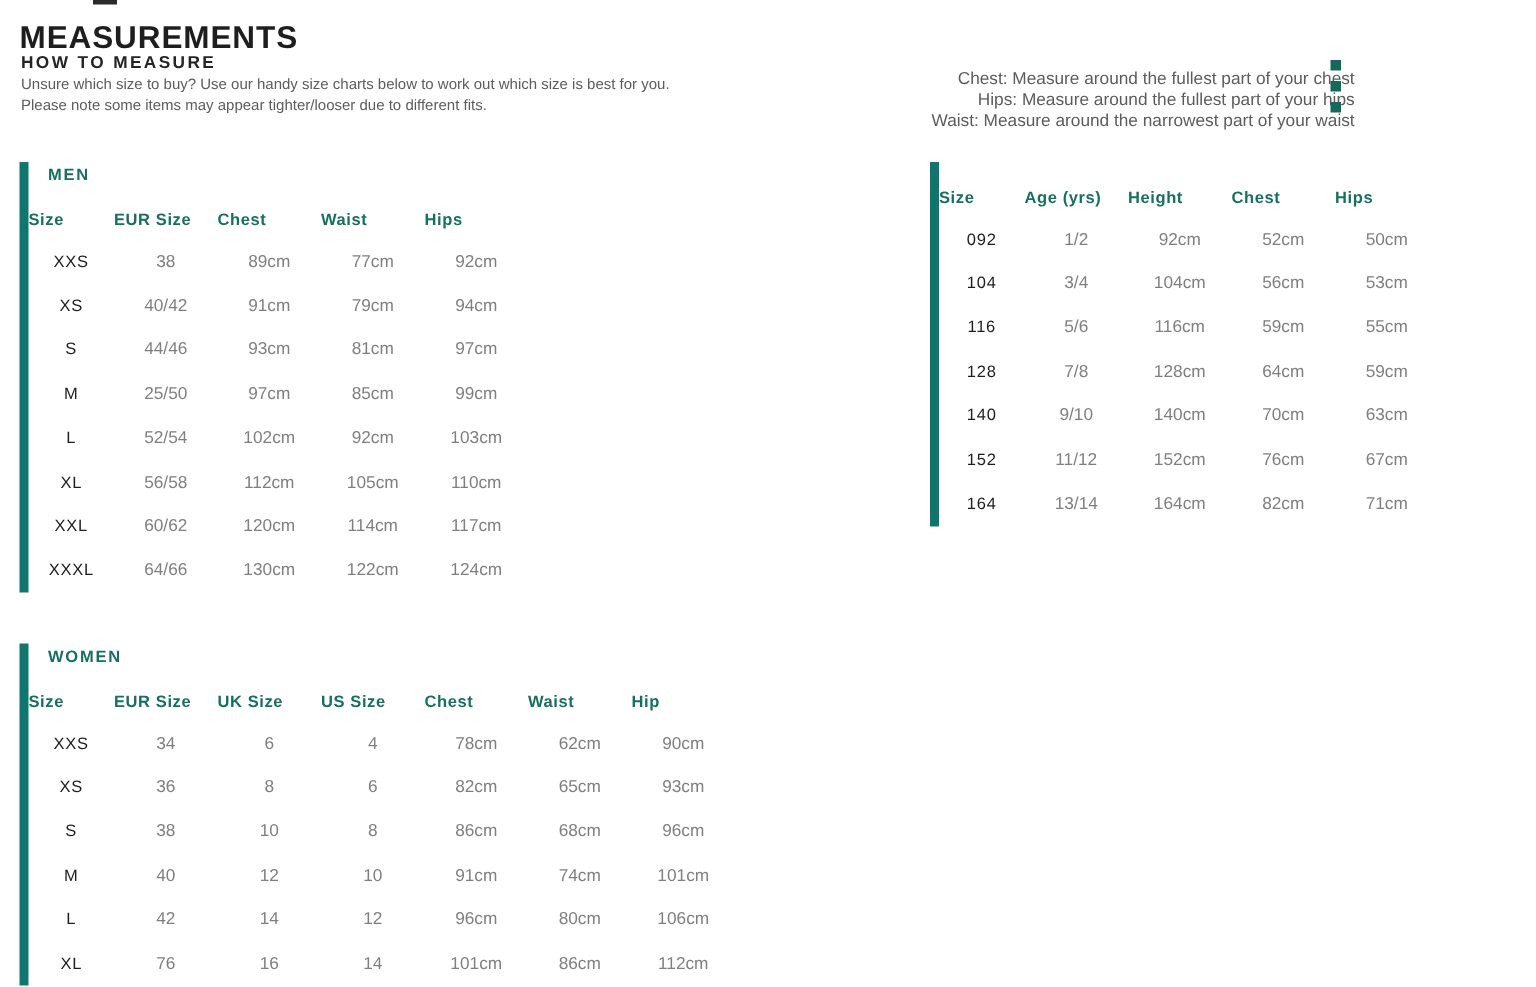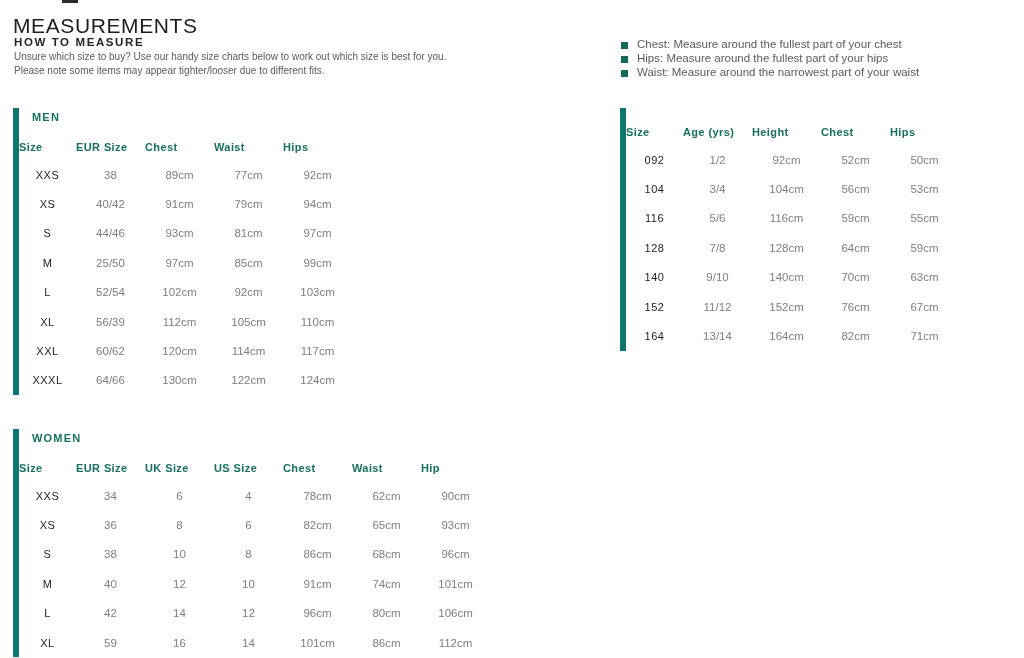--- a/index.html
+++ b/index.html
@@ -7,32 +7,32 @@
     width:1024px; height:658px;
     background:#ffffff;
     font-family:"Liberation Sans", sans-serif;
     position:relative;
     overflow:hidden;
   }
   .frag { position:absolute; left:62px; top:0; width:16px; height:3px; background:#2a2a2a; }
 
   .page-title {
     position:absolute; left:13px; top:0px;
-    font-size:21px; font-weight:normal; letter-spacing:0.6px; color:#1e1e1e;
+    font-size:21px; font-weight:bold; letter-spacing:0.6px; color:#1e1e1e;
   }
   .htm-heading {
     position:absolute; left:14px; top:36px;
     font-size:11.5px; font-weight:bold; letter-spacing:1.6px; color:#242424;
   }
   .intro {
     position:absolute; left:14px; top:50px;
     font-size:10px; line-height:14px; color:#5c5c5c;
   }
   .tips { position:absolute; left:621px; top:37px; }
-  .tip { display:flex; align-items:center; height:14px; font-size:11.5px; color:#5c5c5c; }
+  .tip { display:flex; align-items:flex-end; height:14px; font-size:11.5px; color:#5c5c5c;flex-direction:column; }
   .tip .sq { width:7px; height:7px; background:#14695b; margin:3px 9px 0 0; flex:none; }
 
   .sizetable { position:absolute; border-left:6px solid #0f766e; }
   #men-table   { left:13px;  top:108px; }
   #kids-table  { left:620px; top:108px; }
   #women-table { left:13px;  top:429px; }
 
   .tbl-title {
     font-size:11px; font-weight:bold; color:#17705f;
     letter-spacing:1.2px; margin:3px 0 0 13px;
@@ -120,21 +120,21 @@
         </tr>
         <tr>
           <td class="size-cell">L</td>
           <td class="val-cell">52/54</td>
           <td class="val-cell">102cm</td>
           <td class="val-cell">92cm</td>
           <td class="val-cell">103cm</td>
         </tr>
         <tr>
           <td class="size-cell">XL</td>
-          <td class="val-cell">56/39</td>
+          <td class="val-cell">56/58</td>
           <td class="val-cell">112cm</td>
           <td class="val-cell">105cm</td>
           <td class="val-cell">110cm</td>
         </tr>
         <tr>
           <td class="size-cell">XXL</td>
           <td class="val-cell">60/62</td>
           <td class="val-cell">120cm</td>
           <td class="val-cell">114cm</td>
           <td class="val-cell">117cm</td>
@@ -270,21 +270,21 @@
           <td class="size-cell">L</td>
           <td class="val-cell">42</td>
           <td class="val-cell">14</td>
           <td class="val-cell">12</td>
           <td class="val-cell">96cm</td>
           <td class="val-cell">80cm</td>
           <td class="val-cell">106cm</td>
         </tr>
         <tr>
           <td class="size-cell">XL</td>
-          <td class="val-cell">59</td>
+          <td class="val-cell">76</td>
           <td class="val-cell">16</td>
           <td class="val-cell">14</td>
           <td class="val-cell">101cm</td>
           <td class="val-cell">86cm</td>
           <td class="val-cell">112cm</td>
         </tr>
       </tbody>
   </table>
 </div>
 

